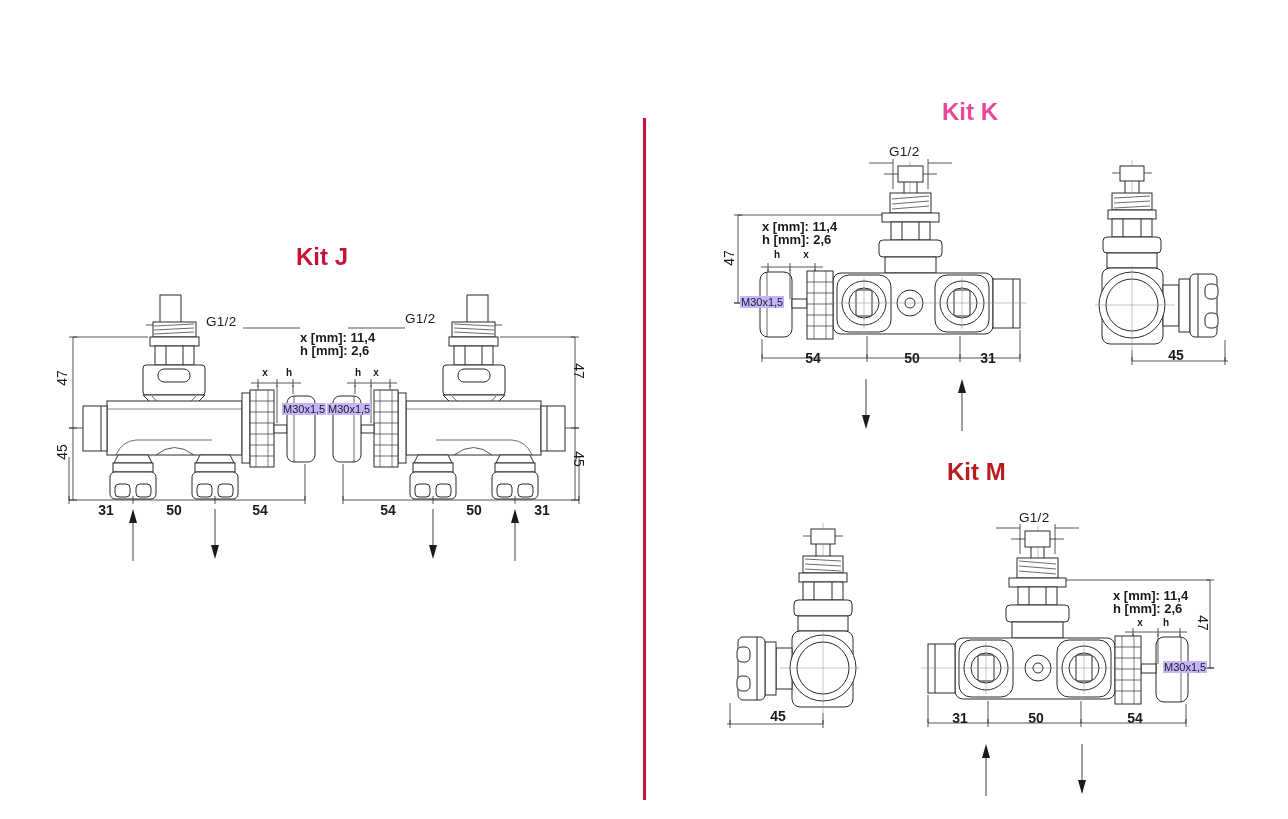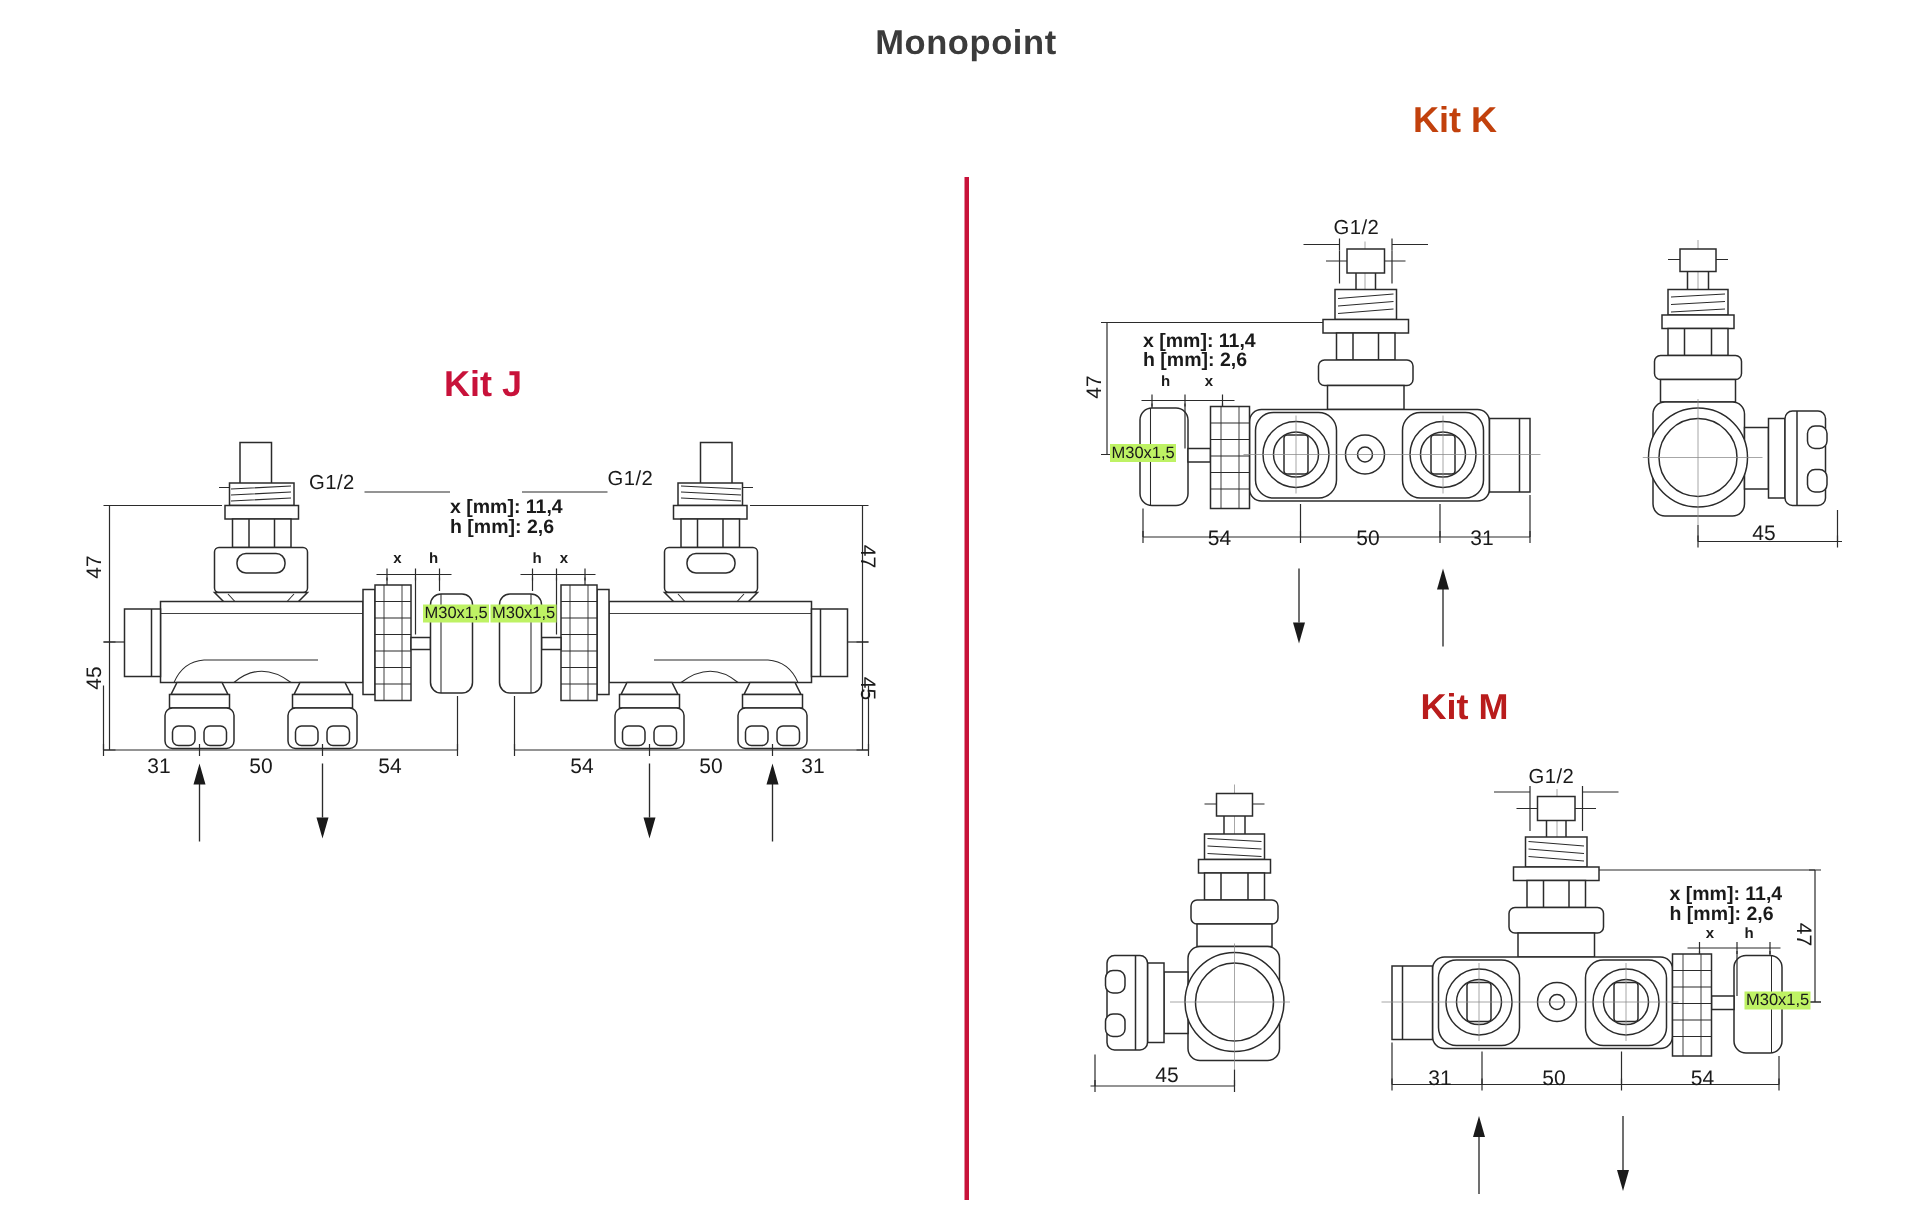--- a/index.html
+++ b/index.html
@@ -1,25 +1,25 @@
 <!DOCTYPE html>
 <html><head>
 <meta charset="utf-8">
 <style>
   html,body{margin:0;padding:0;background:#fff;}
   #stage{position:relative;width:1288px;height:819px;background:#fff;overflow:hidden;
          font-family:"Liberation Sans",sans-serif;color:#1a1a1a;}
   .abs{position:absolute;}
   .lbl{position:absolute;white-space:nowrap;color:#1a1a1a;}
-  .cx{transform:translateX(-50%);}
+  .cx{transform:translateX(-50%);font-weight:bold;}
   .dim{font-size:14px;}
   .g-lbl{font-size:13.5px;letter-spacing:.3px;text-align:center;}
   .note{font-size:13px;font-weight:700;line-height:13px;}
   .sm{font-size:10px;font-weight:700;}
-  .m30{font-size:11px;background:#bef264;padding:0 1px;line-height:12px;}
+  .m30{font-size:11px;background:#c4b5fd;padding:0 1px;line-height:12px;}
   .rotl{transform:translate(-50%,-50%) rotate(-90deg);}
   .rotr{transform:translate(-50%,-50%) rotate(90deg);}
   .title{position:absolute;left:0;right:0;top:15px;text-align:center;
          font-size:23px;font-weight:800;color:#3b3b3b;letter-spacing:.4px;}
   .kit-heading{position:absolute;font-size:24px;font-weight:700;}
   .divider{position:absolute;width:3px;}
   svg{display:block;}
 </style>
 </head>
 <body>
@@ -189,21 +189,20 @@
             <line x1="37" y1="203" x2="133" y2="203"></line>
             <path d="M37,199 v8 M130,199 v8"></path>
             <line x1="37" y1="192" x2="37" y2="203"></line>
             <line x1="130" y1="182" x2="130" y2="203"></line>
           </g>
         </g>
       </symbol>
     </defs>
   </svg>
 
-  <div class="title">Monopoint</div>
 
   <div class="divider" style="left:643px;top:118px;height:682px;background:#C8123A;"></div>
 
   <div class="kit-heading" style="left:296px;top:243px;color:#C8123A;">Kit J</div>
 
   <svg class="abs" style="left:68px;top:293px;" width="250" height="275">
     <use href="#vA"></use>
   </svg>
   <svg class="abs" style="left:330px;top:293px;" width="250" height="275">
     <use href="#vA" transform="translate(250,0) scale(-1,1)"></use>
@@ -224,21 +223,21 @@
   <span class="lbl g-lbl" style="left:405px;top:311px;">G1/2</span>
   <span class="lbl sm cx" style="left:358px;top:367px;">h</span>
   <span class="lbl sm cx" style="left:376px;top:367px;">x</span>
   <span class="lbl m30" style="left:327px;top:403px;">M30x1,5</span>
   <span class="lbl dim rotr" style="left:579px;top:371px;">47</span>
   <span class="lbl dim rotr" style="left:579px;top:459px;">45</span>
   <span class="lbl dim cx" style="left:388px;top:502px;">54</span>
   <span class="lbl dim cx" style="left:474px;top:502px;">50</span>
   <span class="lbl dim cx" style="left:542px;top:502px;">31</span>
 
-  <div class="kit-heading" style="left:942px;top:67px;color:#c2410c;">Kit K</div>
+  <div class="kit-heading" style="left:942px;top:98px;color:#ec4899;">Kit K</div>
 
   <svg class="abs" style="left:733px;top:143px;" width="300" height="290">
     <use href="#vB"></use>
   </svg>
   <svg class="abs" style="left:1095px;top:158px;" width="140" height="215">
     <use href="#vC"></use>
   </svg>
 
   <span class="lbl g-lbl" style="left:889px;top:144px;">G1/2</span>
   <span class="lbl note" style="left:762px;top:220px;">x [mm]: 11,4</span>

